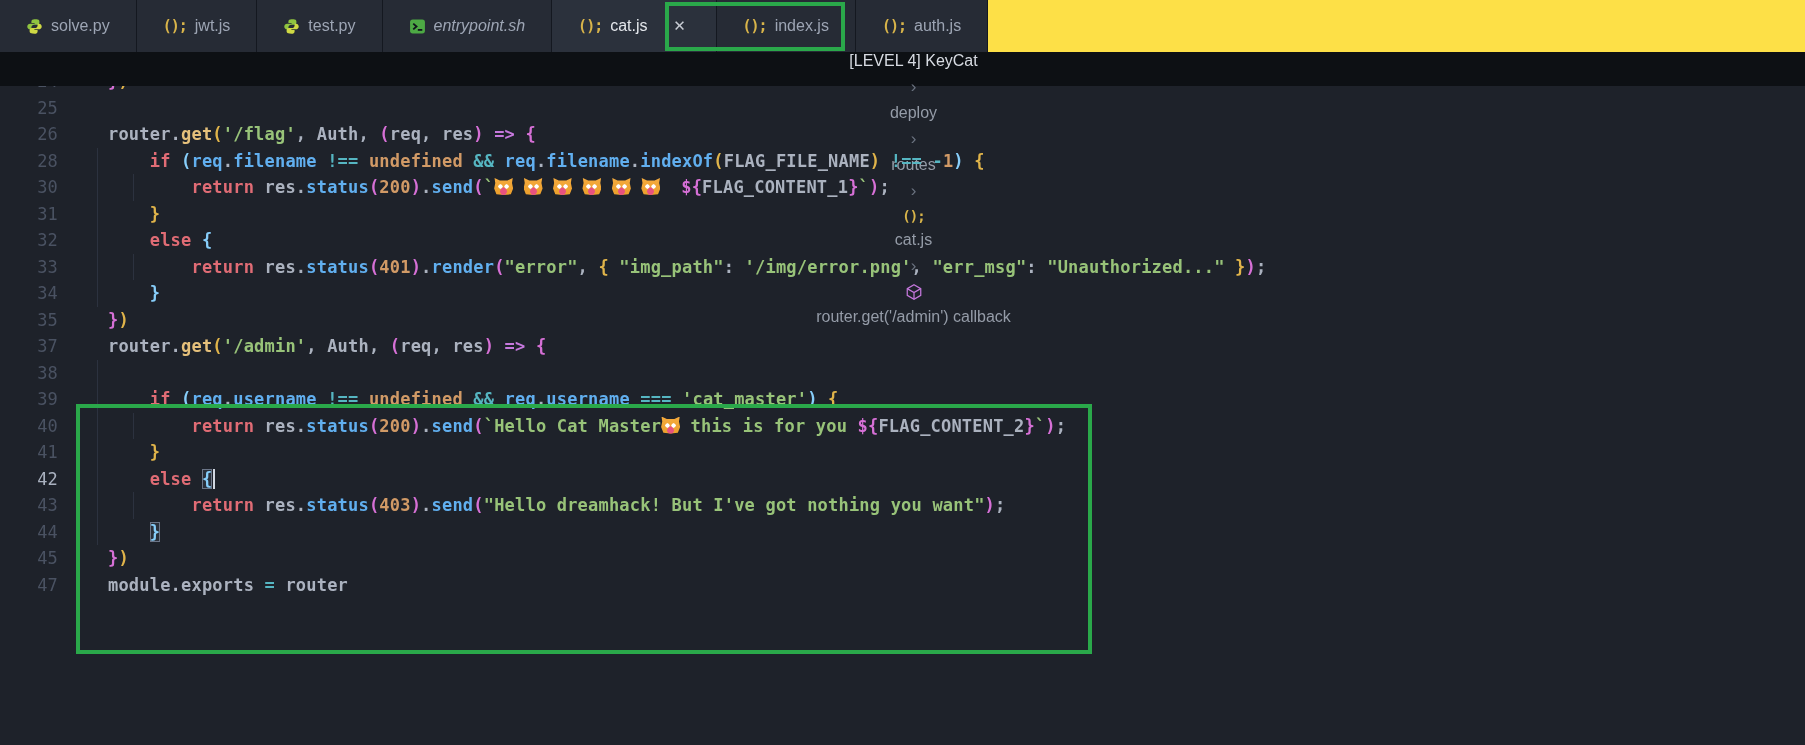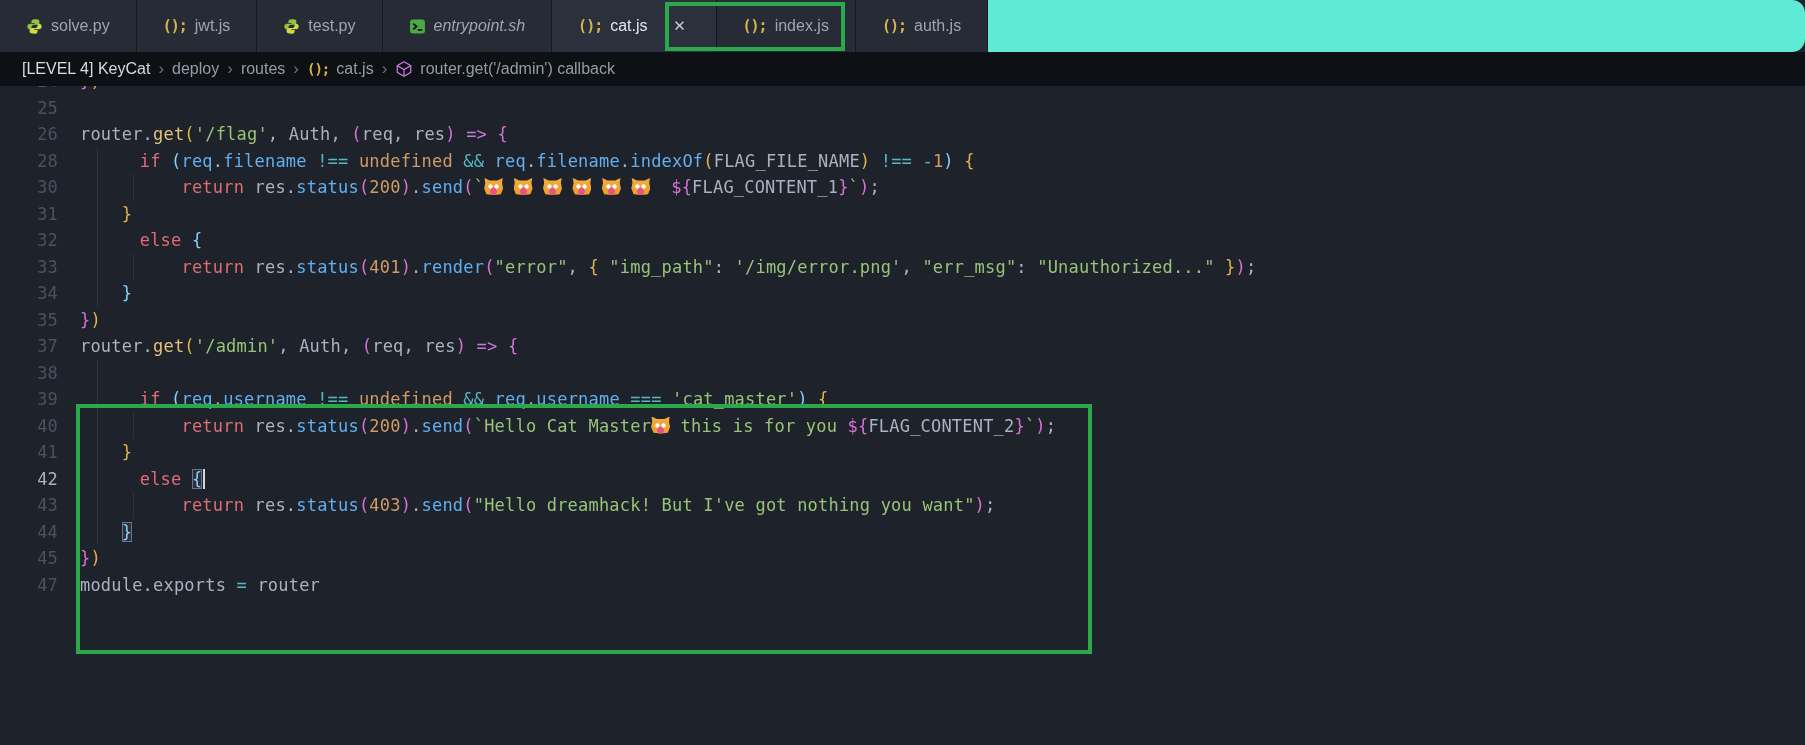--- a/index.html
+++ b/index.html
@@ -4,64 +4,64 @@
 <style>
   * { margin:0; padding:0; box-sizing:border-box; }
   html,body { background:#14171e; }
   .screen {
     position:relative; width:1805px; height:745px; overflow:hidden;
     background:#1e222a; font-family:"Liberation Sans", sans-serif;
   }
   
   .tabbar {
     position:absolute; left:0; top:0; right:0; height:52px;
-    background:#5eead4; display:flex; align-items:stretch;border-radius:13px;
+    background:#fde047; display:flex; align-items:stretch;
   }
   .tab {
     display:flex; align-items:center; justify-content:center; gap:8px;
     padding:0 26px; background:#262b35; border-right:1px solid #141820;
     color:#9da5b4; font-size:16px; cursor:pointer; white-space:nowrap;
   }
   .tab.active { background:#2b313c; color:#e4e7ec; }
   .tab.italic .tab-label { font-style:italic; }
   .tab .close {
     margin-left:14px; color:#c8ccd4; font-size:15px; width:20px; height:20px;
     display:flex; align-items:center; justify-content:center; border-radius:4px;
   }
   .jsicon { color:#d8b44a; font-weight:bold; font-size:15px; letter-spacing:-1px;
             font-family:"DejaVu Sans Mono", monospace; }
   .tabicon { display:flex; align-items:center; }
   
   .breadcrumb {
     position:absolute; left:0; top:52px; right:0; height:34px;
     background:#0d1014; display:flex; align-items:center; gap:7px;
-    padding-left:22px; font-size:16px; color:#959ca8; white-space:nowrap;
+    padding-left:22px; font-size:16px; color:#959ca8; white-space:nowrap;flex-direction:column;
   }
   .breadcrumb .bright { color:#d7dbe2; }
   .breadcrumb .sep { color:#6b7380; font-size:17px; padding:0 1px; }
   .breadcrumb .jsicon { font-size:14px; }
   
   .editor {
     position:absolute; left:0; top:86px; right:0; bottom:0; overflow:hidden;
     font-family:"DejaVu Sans Mono","Liberation Mono",monospace;
     font-size:17px; letter-spacing:0.2px;
   }
   .row { position:relative; height:26.5px; line-height:26.5px; }
   .row:first-child { margin-top:-18px; }
   .ln {
     position:absolute; left:0; top:0; width:58px; text-align:right;
     color:#4a5262;
   }
   .row.cursor-line .ln { color:#a9b1bf; }
-  .code { position:absolute; left:80px; top:0; white-space:pre; color:#abb2bf; }
+  .code { position:absolute; left:108px; top:0; white-space:pre; color:#abb2bf;font-weight:bold; }
   .guide { position:absolute; top:0; bottom:0; width:1px; background:#2c323f; }
   .g0 { left:97px; } .g1 { left:133px; }
   
   .tk-w   { color:#abb2bf; }
-  .tk-red { color:#e06c75;margin-left:18px; }
+  .tk-red { color:#e06c75; }
   .tk-blue{ color:#61afef; }
   .tk-org { color:#d19a66; }
   .tk-cyn { color:#56b6c2; }
   .tk-grn { color:#98c379; }
   .tk-gld { color:#e0b44a; }
   .tk-orc { color:#d670d6; }
   .tk-sky { color:#87cefa; }
   .tk-pur { color:#c678dd; }
   .tk-mth { color:#e5c07b; }
   .bm { outline:1px solid #6b7587; outline-offset:-1px; background:rgba(120,130,150,.14); }

